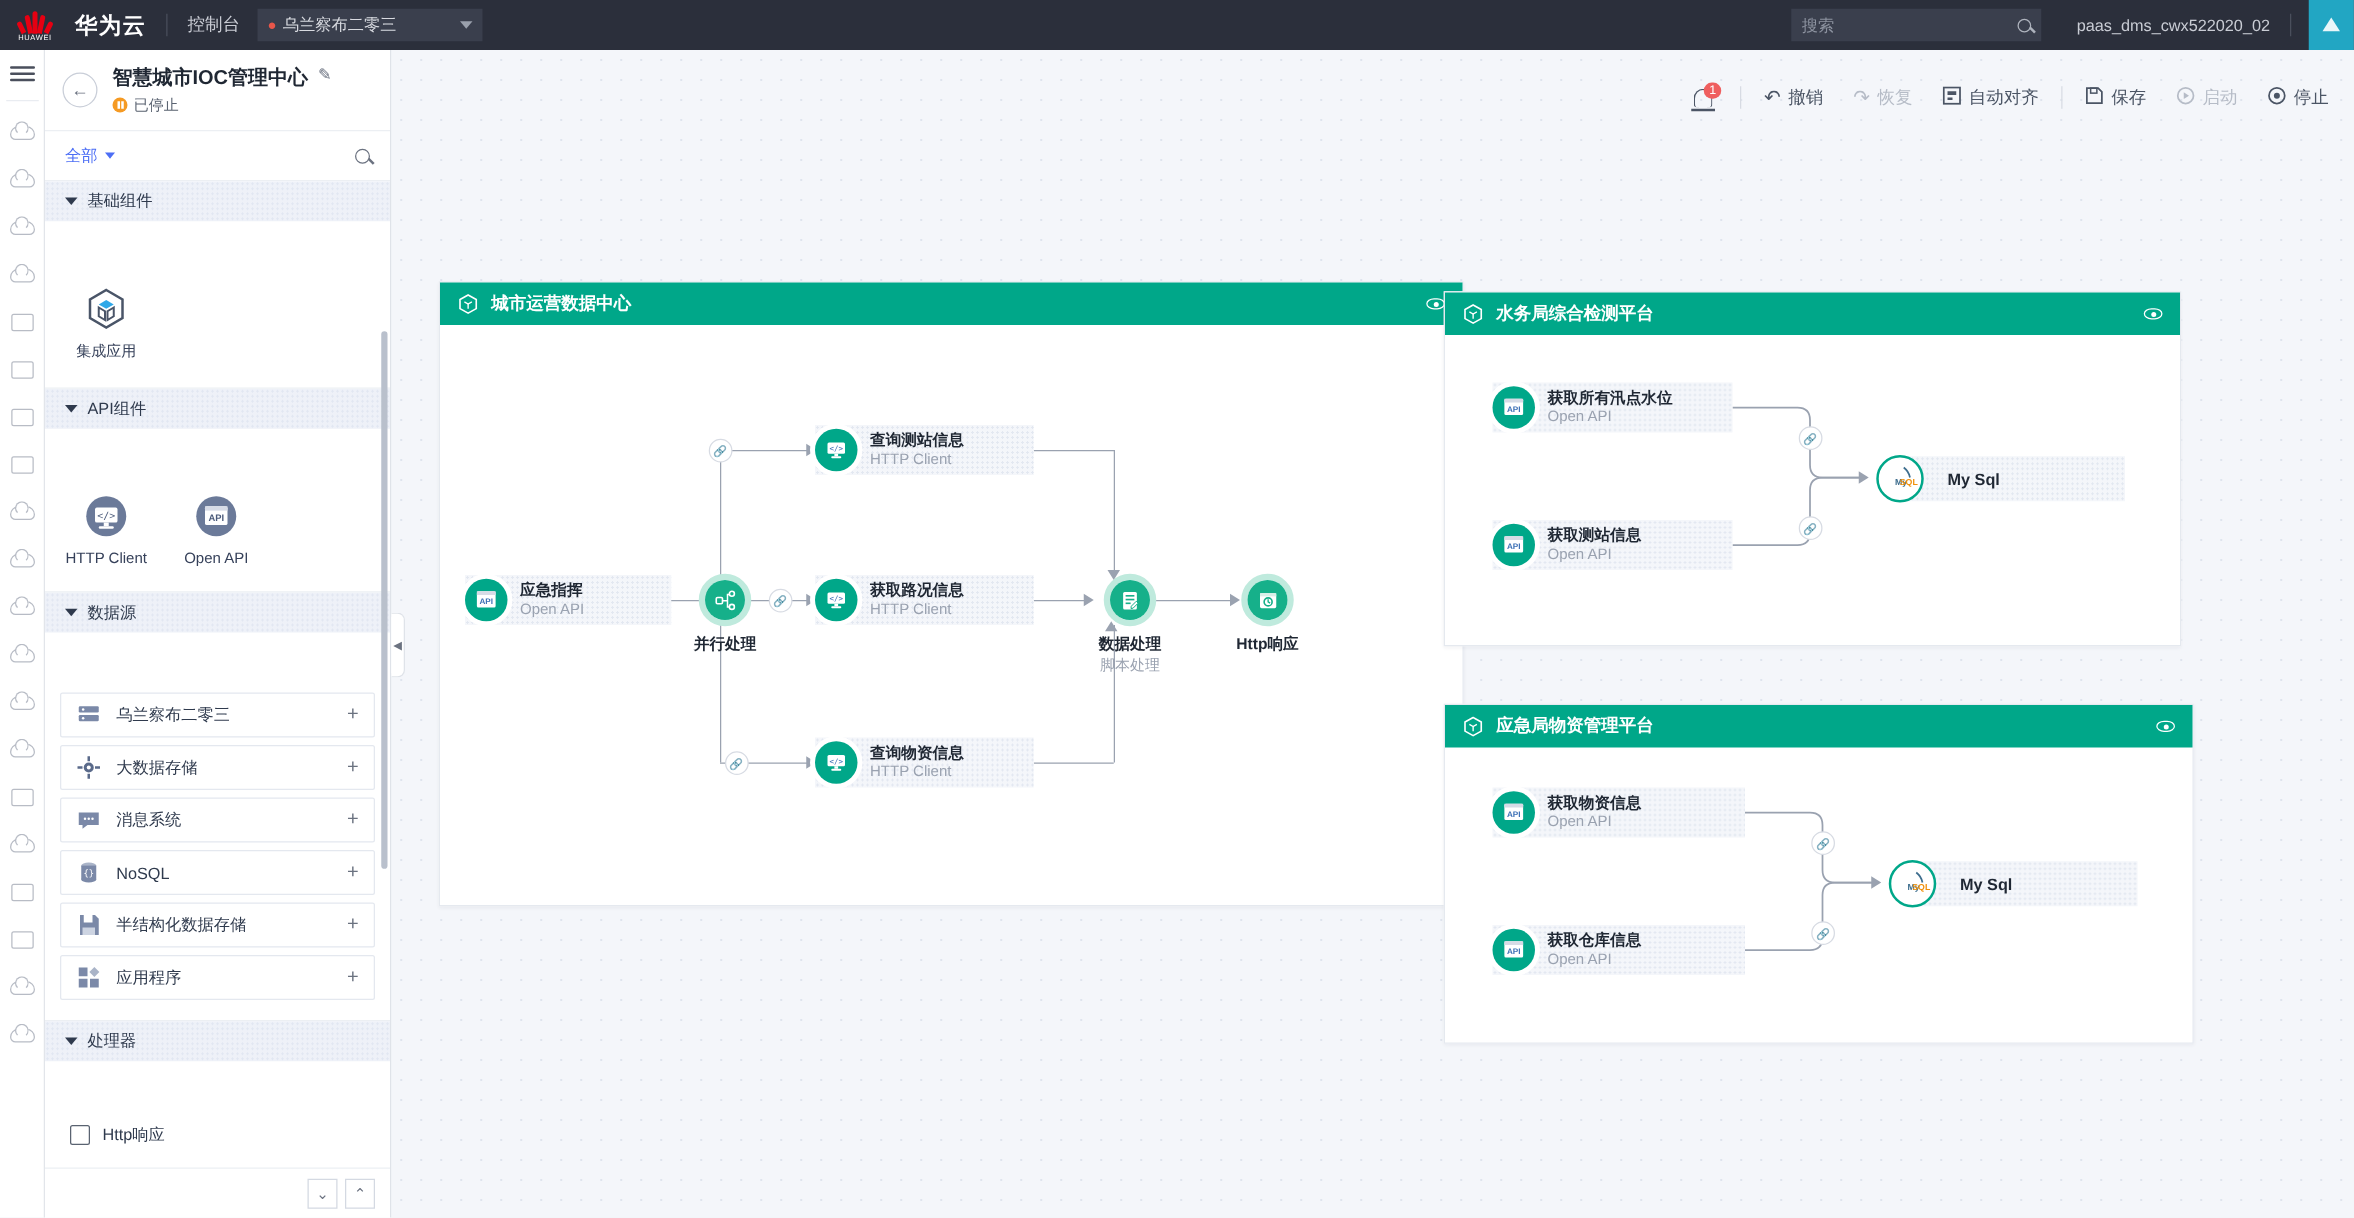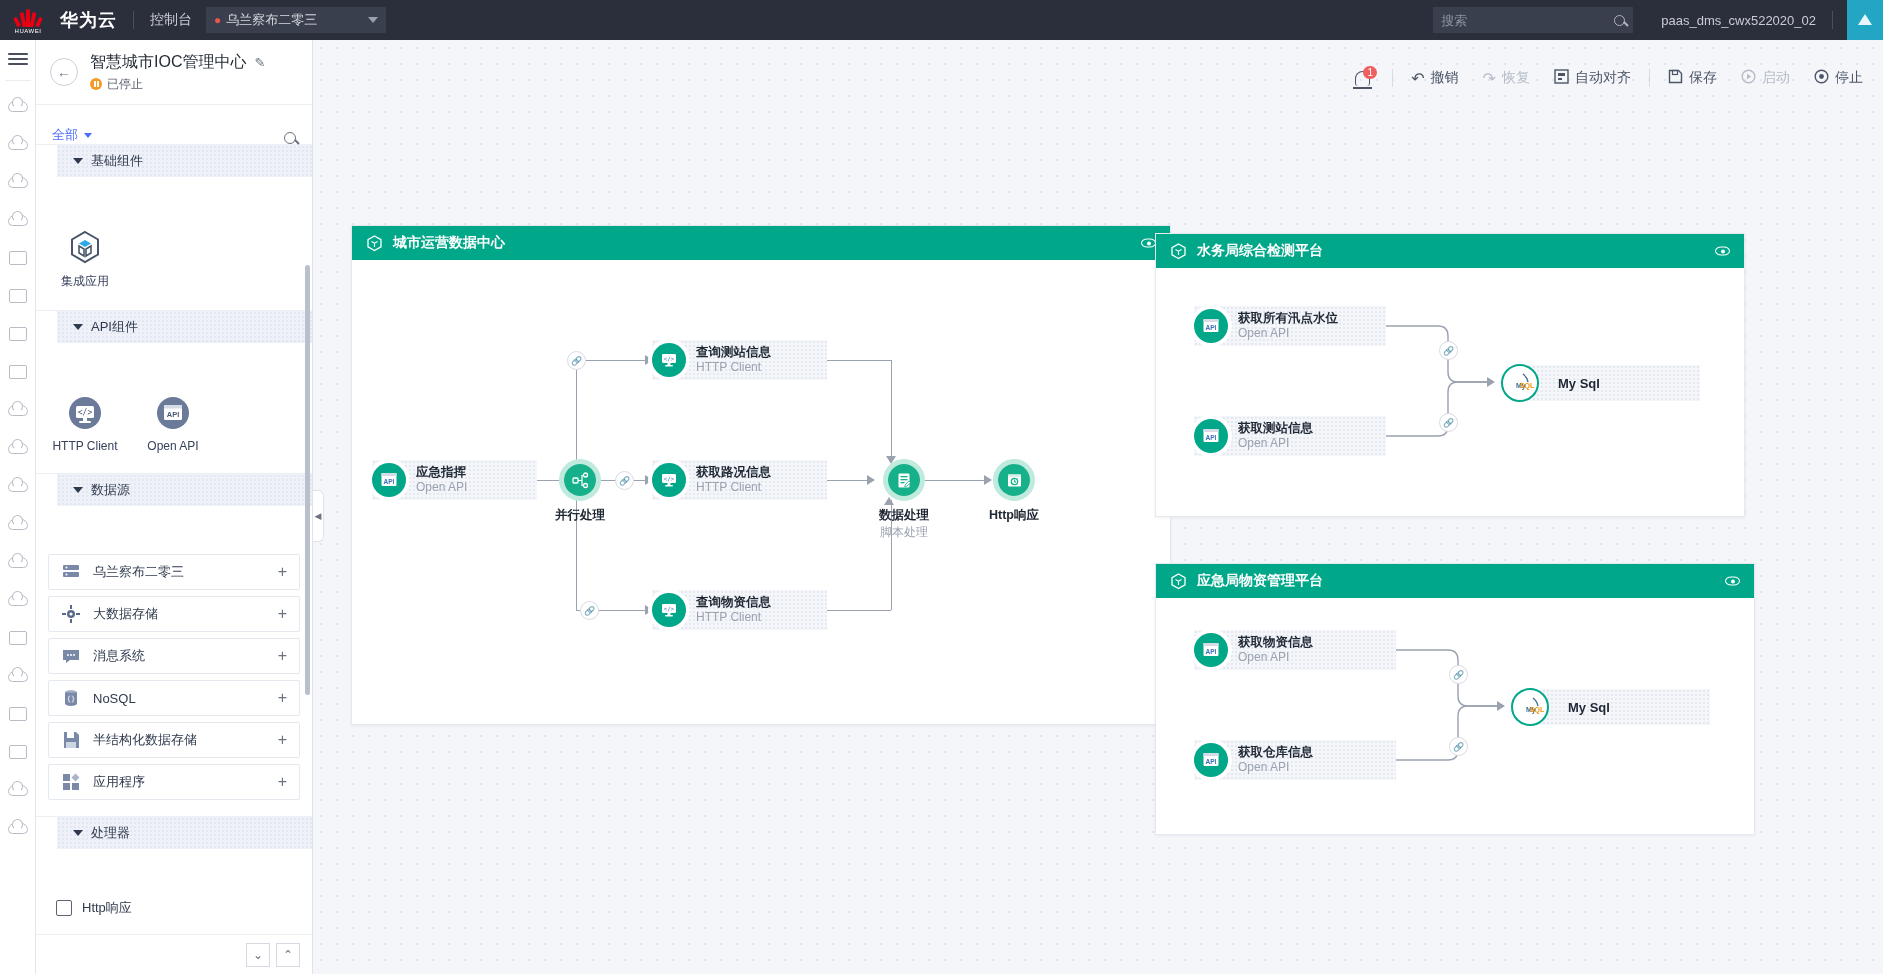--- a/index.html
+++ b/index.html
@@ -112,46 +112,46 @@
     background: #fff; border-right: 1px solid #dfe3e9; z-index: 30;
     display:flex; flex-direction: column;
   }
   .panel-head { height: 65px; display:flex; align-items:center; padding: 0 14px; border-bottom: 1px solid #eceff3; }
   .backbtn {
     width: 28px; height: 28px; border: 1px solid #c9ced8; border-radius: 50%;
     display:flex; align-items:center; justify-content:center; color:#6b7280; font-size:14px;
     cursor:pointer; flex:none;
   }
   .title-wrap { margin-left: 12px; }
-  .proj-title { font-size: 16px; font-weight: normal; color: #1f2733; display:flex; align-items:center; }
+  .proj-title { font-size: 16px; font-weight: bold; color: #1f2733; display:flex; }
   .pencil { margin-left: 8px; color:#6b7280; font-size:13px; cursor:pointer; }
   .status-line { display:flex; align-items:center; margin-top: 3px; font-size: 12px; color:#5a6371; }
   .pause-dot {
     width: 12px; height: 12px; border-radius: 50%; background: #f59a23; margin-right: 5px;
     position: relative; flex:none;
   }
   .pause-dot::before, .pause-dot::after {
     content:""; position:absolute; top:3px; width:2px; height:6px; background:#fff;
   }
   .pause-dot::before { left: 3.5px; } .pause-dot::after { right: 3.5px; }
 
-  .filter-row { height: 40px; display:flex; align-items:flex-end; justify-content: space-between;
+  .filter-row { height: 40px; display:flex; align-items:center; justify-content: space-between;
      padding: 0 16px; border-bottom: 1px solid #eceff3; }
   .filter-all { color:#4c6ef5; font-size:13px; display:flex; align-items:center; cursor:pointer; }
   .caret-sm { margin-left:6px; width:0;height:0;border-left:4px solid transparent;
      border-right:4px solid transparent;border-top:5px solid #4c6ef5; }
   .mag2 { width: 12px; height: 12px; border: 1.6px solid #6b7280; border-radius: 50%; position: relative; cursor:pointer; }
   .mag2::after { content:""; position:absolute; width:6px; height:1.6px; background:#6b7280;
      right:-5px; bottom:0; transform: rotate(45deg); }
 
   .palette { flex:1; overflow: hidden; position: relative; }
   .sec-head {
     background: #eef1f8; padding: 7px 16px; font-size: 13px; color: #2f3a4d;
     display:flex; align-items:center; cursor:pointer;
-    background-image: radial-gradient(#e2e7f2 1px, transparent 1px); background-size: 4px 4px; margin-left: 21px;
+    background-image: radial-gradient(#e2e7f2 1px, transparent 1px); background-size: 4px 4px;
   }
   .tri { width:0;height:0;border-left:5px solid transparent;border-right:5px solid transparent;
     border-top:6px solid #2f3a4d; margin-right:8px; }
   .sec-body { padding: 10px 0; border-bottom: 1px solid #eceff3; margin-top: 32px; }
   .tiles { display:flex; padding: 4px 10px; gap: 10px; }
   .tile { width: 78px; text-align:center; cursor: pointer; padding: 6px 0; }
   .tile-ico { width: 36px; height: 36px; margin: 0 auto 8px; }
   .tile-lab { font-size: 12px; color:#36415a; }
   .ds-item {
     margin: 6px 12px; height: 36px; border: 1px solid #e4e8ef; border-radius: 2px;

